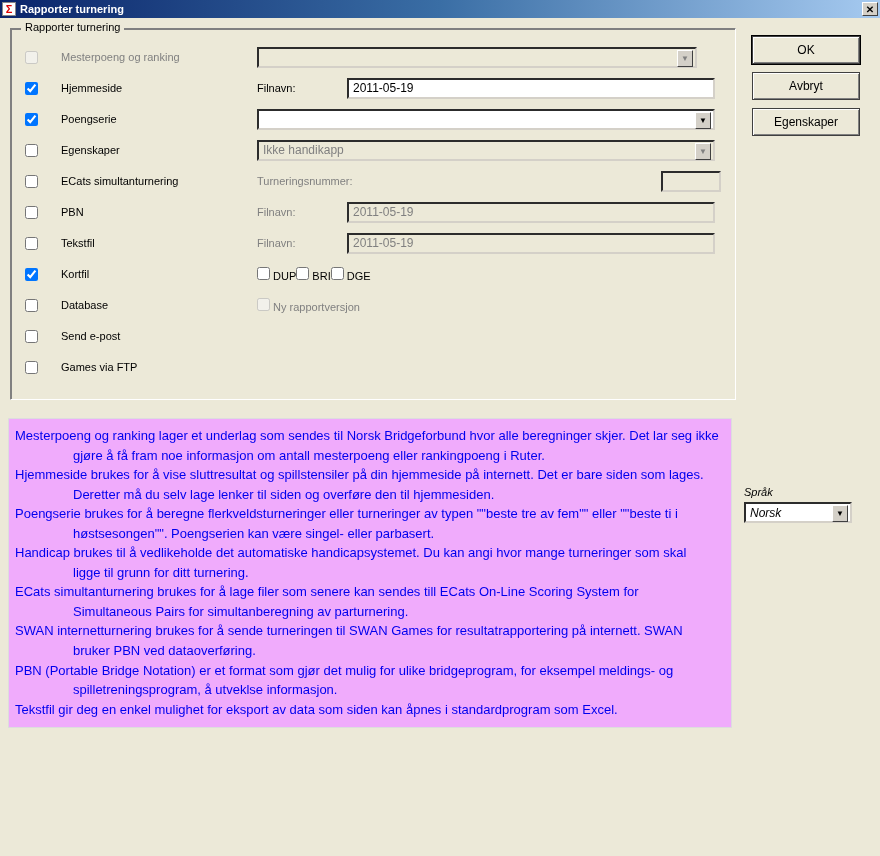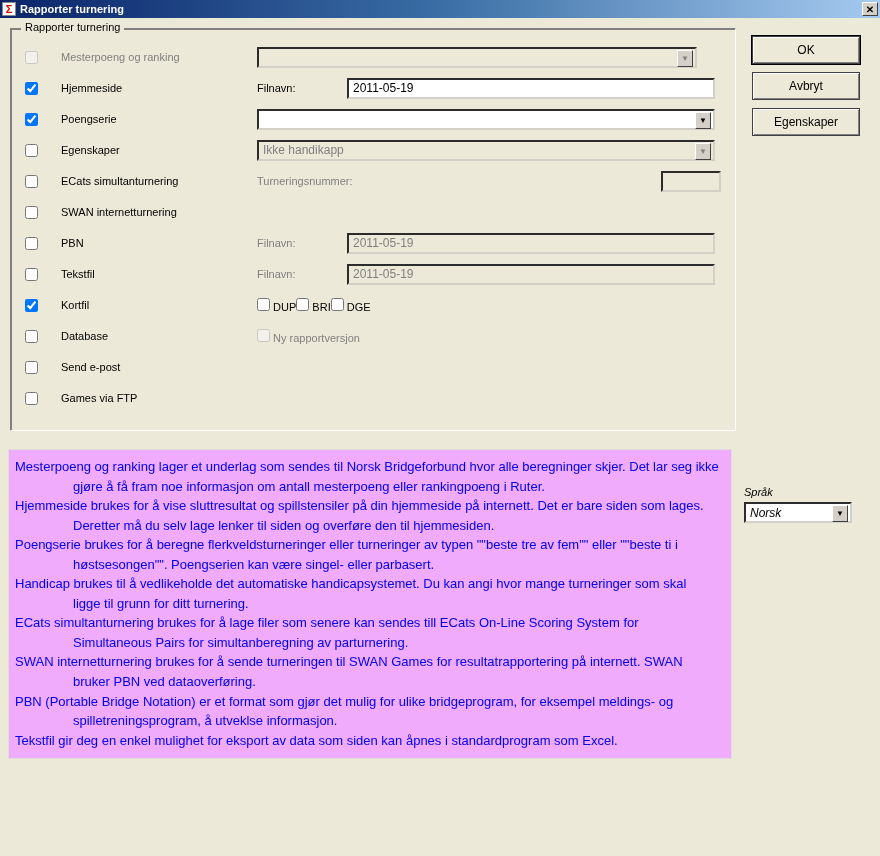--- a/index.html
+++ b/index.html
@@ -227,26 +227,20 @@
       <div class="row">
         <div class="col-check">
           <input type="checkbox" style="">
           <span class="chklabel">ECats simultanturnering</span>
         </div>
         <span class="col-label disabled" style="width:160px">Turneringsnummer:</span>
         <div style="flex:1"></div>
         <div class="smallfield"></div>
       </div>
 
-      <div class="row">
-        <div class="col-check">
-          <input type="checkbox" style="">
-          <span class="chklabel">SWAN internetturnering</span>
-        </div>
-      </div>
 
       <div class="row">
         <div class="col-check">
           <input type="checkbox" style="">
           <span class="chklabel">PBN</span>
         </div>
         <span class="col-label disabled">Filnavn:</span>
         <div class="col-input"><input class="textfield disabled" disabled="" value="2011-05-19" style=""></div>
       </div>
 

